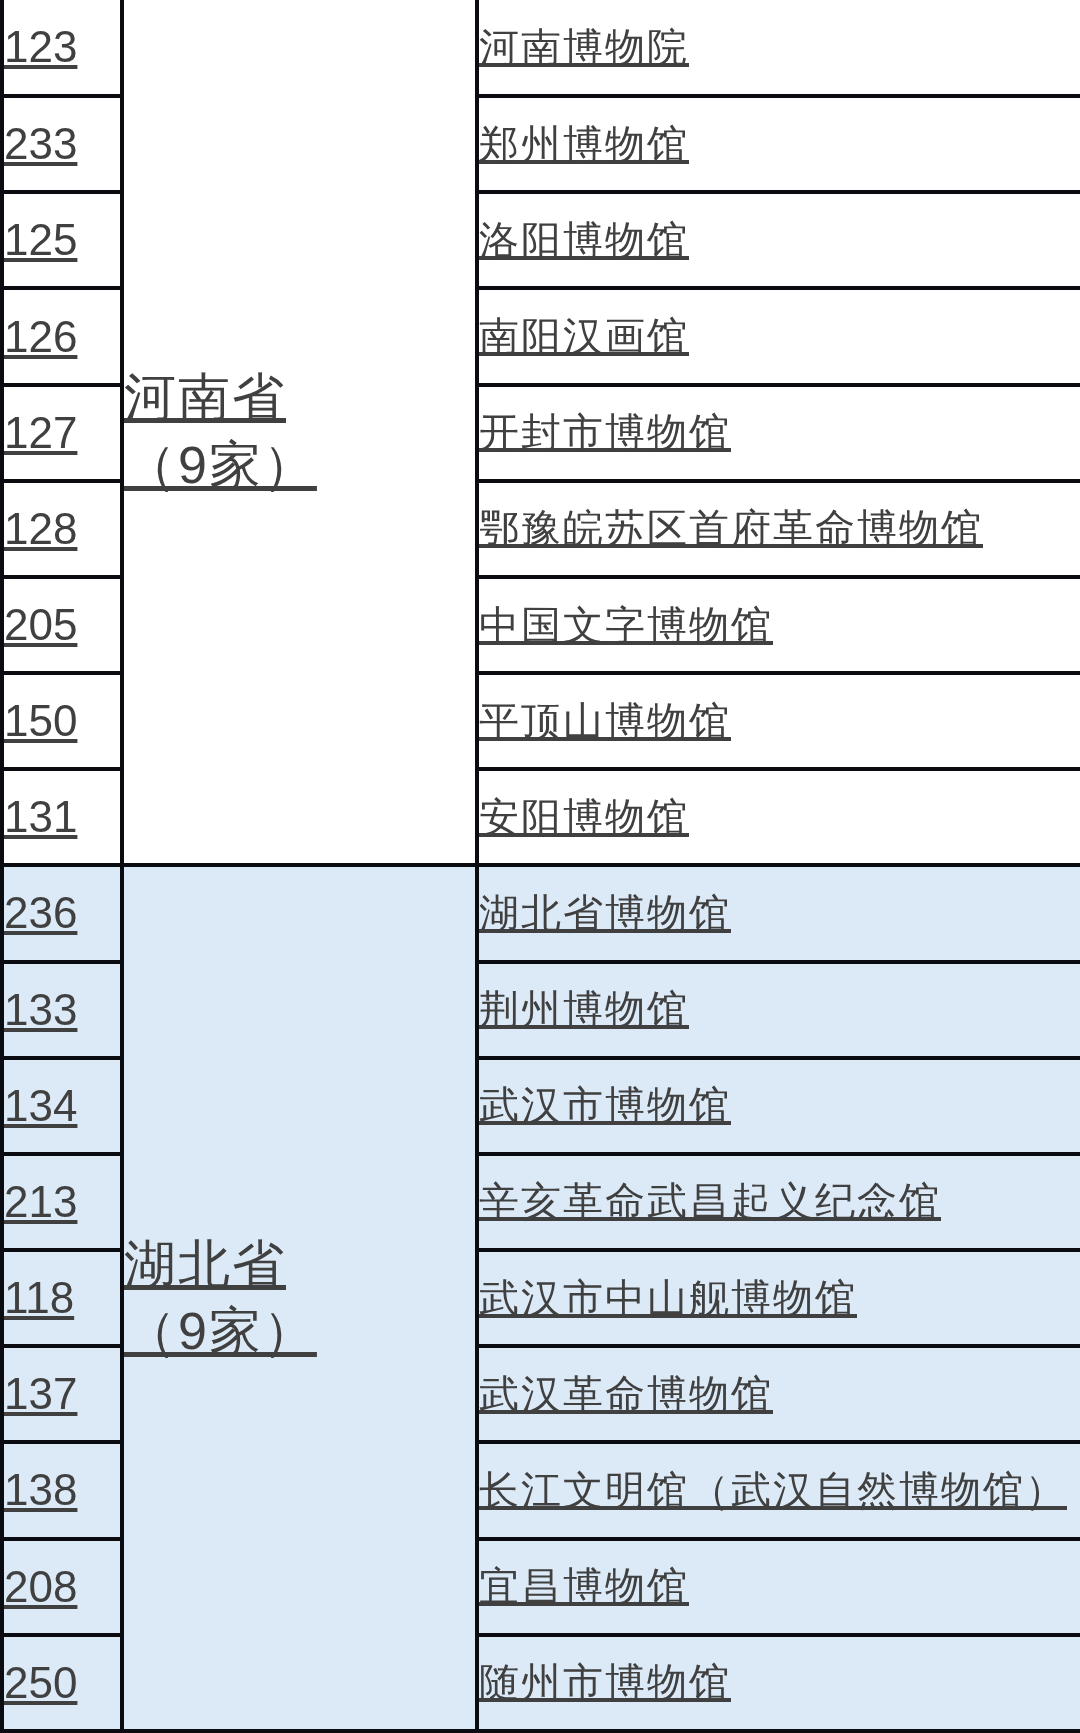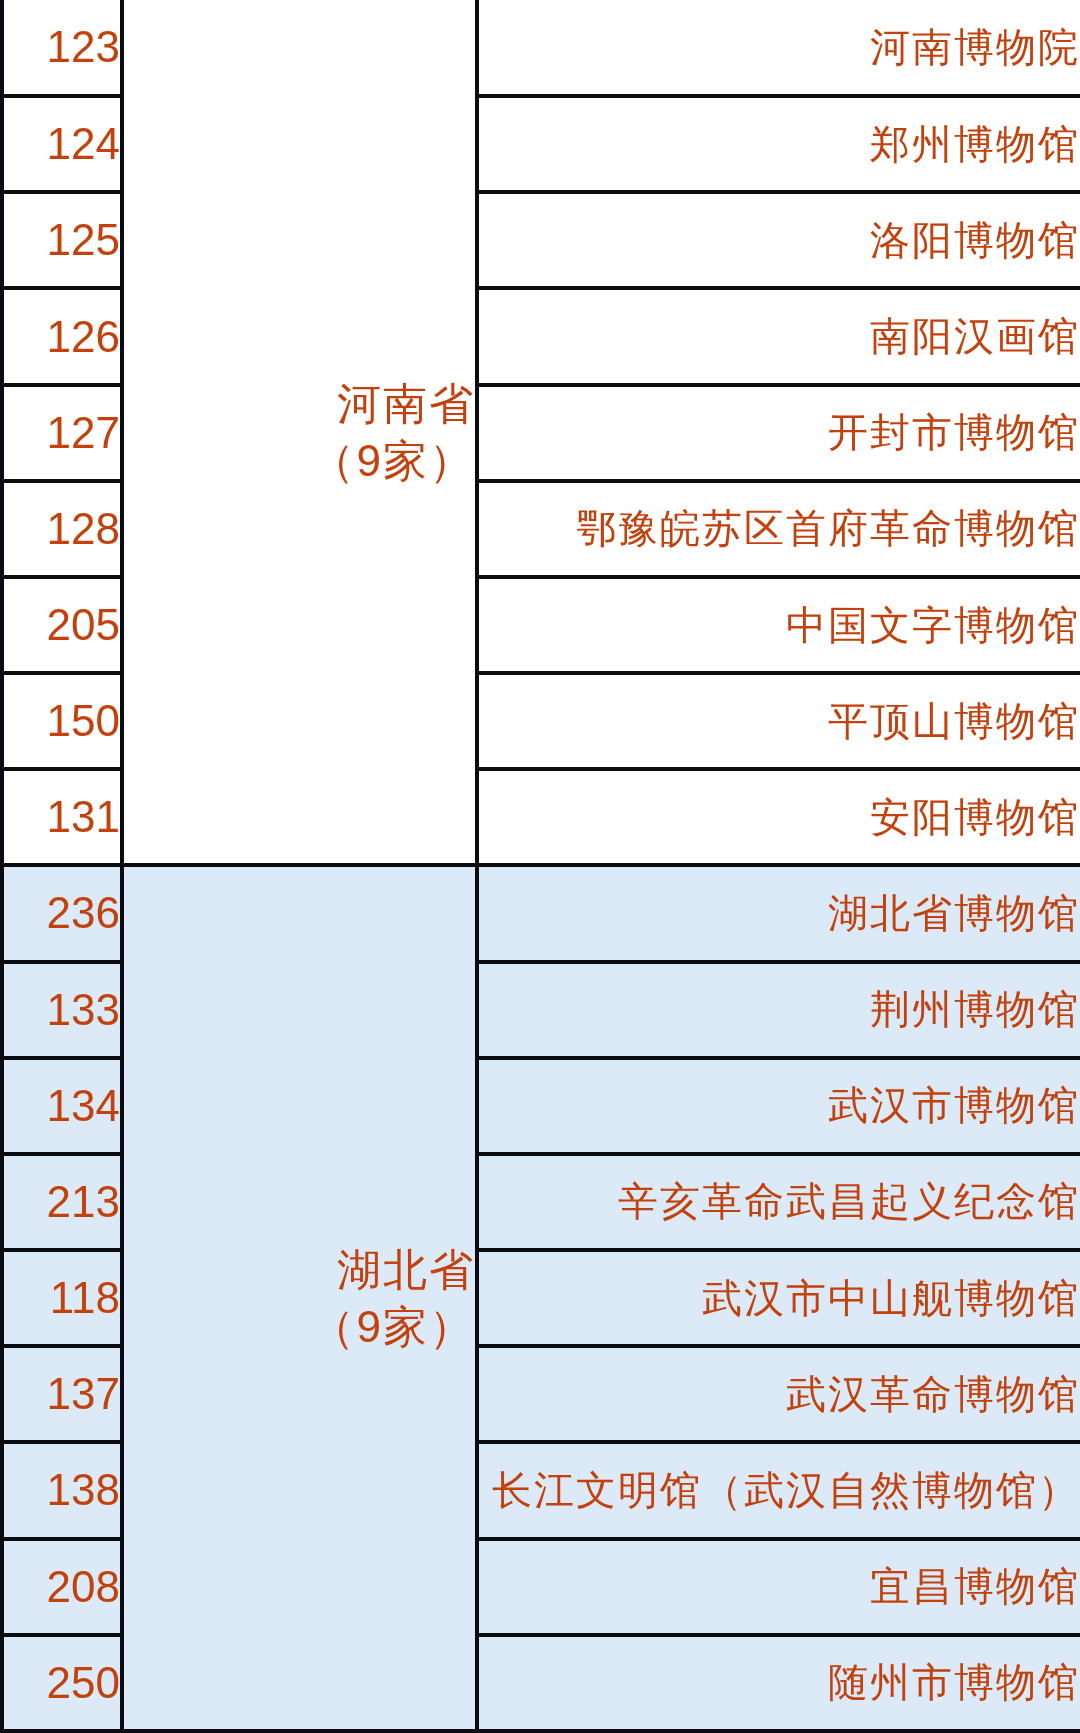--- a/index.html
+++ b/index.html
@@ -16,39 +16,40 @@
     width: 1080px;
     height: 1733px;
   }
   col.c-num  { width: 120px; }
   col.c-prov { width: 355px; }
   col.c-mus  { width: 605px; }
   tr { height: 96px; }
   td {
     border: 4px solid #0b0b12;
     padding: 0;
-    text-align: right;
+    text-align: left;
     vertical-align: middle;
-    color: #c2410c;
+    color: #404040;
     background: #ffffff;
     overflow: hidden;
+    text-decoration: underline;
   }
   
   tr:first-child td { border-top: 0; }
   td.num {
     font-size: 44px;
     letter-spacing: 0px;
   }
   td.museum {
     font-size: 40px;
     letter-spacing: 2px;
     white-space: nowrap;
   }
   td.prov {
-    font-size: 44px;
+    font-size: 52px;
     letter-spacing: 2px;
     line-height: 1.3;
   }
   tr.g2 td { background: #dce9f6; }
 </style>
 </head>
 <body>
 
 <table class="museum-table">
   <colgroup>
@@ -60,21 +61,21 @@
 
     <tr>
       <td class="num">123</td>
       <td class="prov" rowspan="9">
         <div>河南省</div>
         <div>（9家）</div>
       </td>
       <td class="museum">河南博物院</td>
     </tr>
     <tr>
-      <td class="num">124</td>
+      <td class="num">233</td>
       <td class="museum">郑州博物馆</td>
     </tr>
     <tr>
       <td class="num">125</td>
       <td class="museum">洛阳博物馆</td>
     </tr>
     <tr>
       <td class="num">126</td>
       <td class="museum">南阳汉画馆</td>
     </tr>

